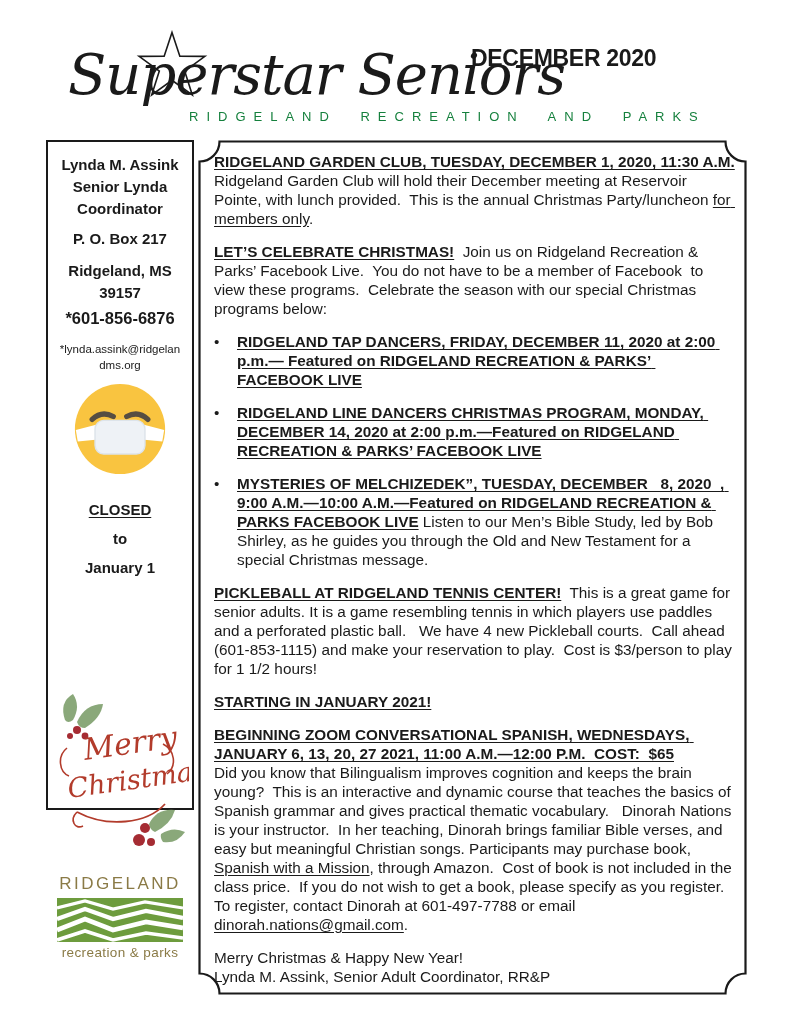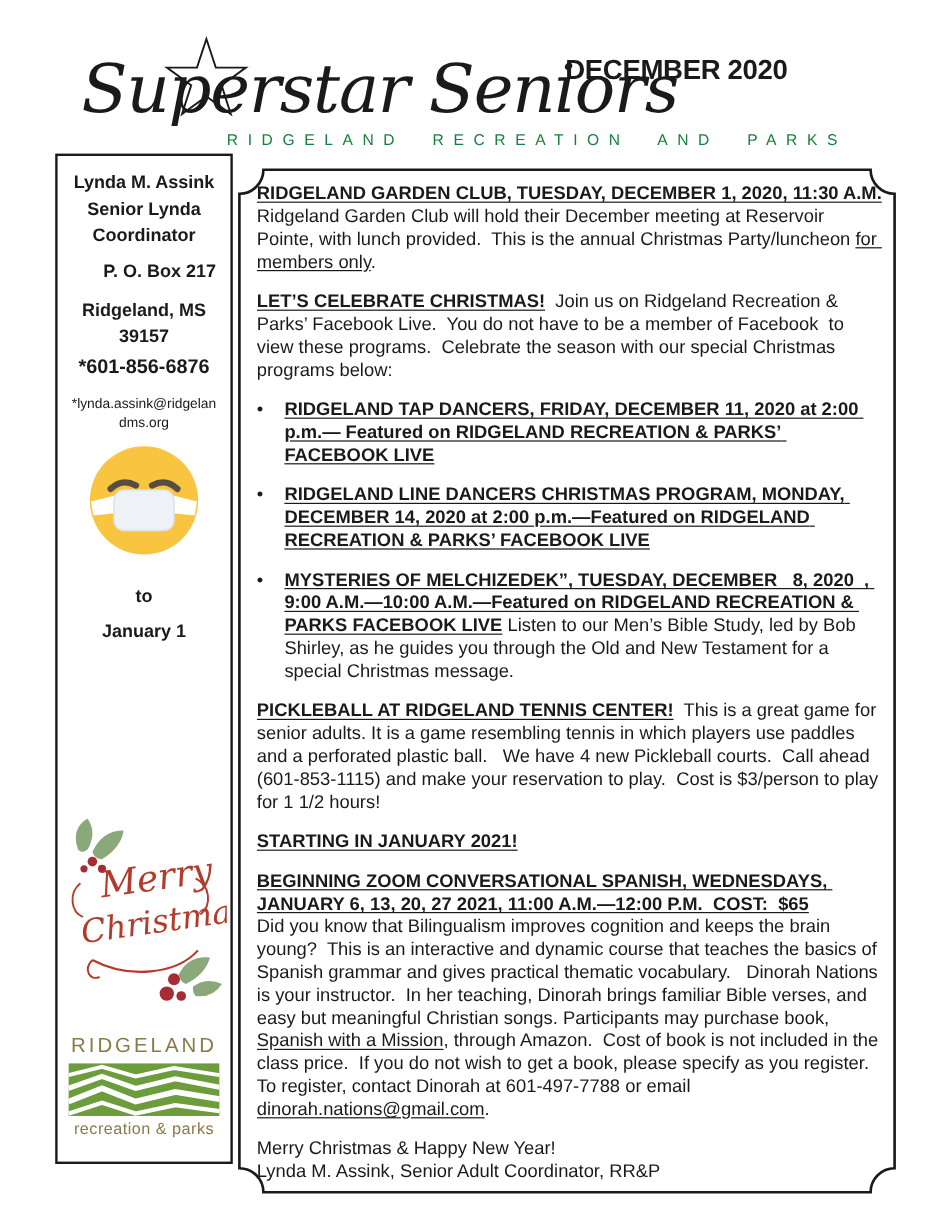--- a/index.html
+++ b/index.html
@@ -7,25 +7,25 @@
         font-family:"Liberation Sans", sans-serif;color:#1a1a1a;}
 
   
   .issue-date{position:absolute;left:471px;top:45px;font-size:23px;font-weight:bold;letter-spacing:-0.3px;white-space:nowrap;}
   .star{position:absolute;left:136px;top:30px;z-index:1;}
   .nl-title{position:absolute;left:68px;top:42px;z-index:2;font-family:"DejaVu Serif", serif;
             font-style:italic;font-size:56px;letter-spacing:-1px;white-space:nowrap;}
   .nl-subtitle{position:absolute;left:189px;top:109px;font-size:13px;letter-spacing:8px;word-spacing:12px;white-space:nowrap;color:#15803d;}
 
   
-  .sidebar{position:absolute;left:46px;top:128px;width:148px;height:842px;background:#fff;
+  .sidebar{position:absolute;left:46px;top:140px;width:148px;height:670px;background:#fff;
            border:2px solid #1a1a1a;box-sizing:border-box;}
   .sb{position:absolute;left:0;width:100%;text-align:center;}
   .sb-contact{top:12px;font-weight:bold;font-size:15px;line-height:22px;}
-  .sb-pobox{top:88px;font-weight:bold;font-size:15px;padding-left:13px;}
+  .sb-pobox{top:88px;font-weight:bold;font-size:15px;}
   .sb-city{top:118px;font-weight:bold;font-size:15px;line-height:22px;}
   .sb-phone{top:167px;font-weight:bold;font-size:16.5px;}
   .sb-email{top:199px;font-size:11.5px;line-height:16px;padding:0 9px;box-sizing:border-box;word-break:break-all;}
   .sb-mask{top:239px;}
   .sb-mask svg{display:block;margin:0 auto;}
   .sb-closed{top:353px;font-weight:bold;font-size:15px;line-height:29px;}
   .sb-merry{top:544px;}
   .sb-merry svg{display:block;margin:0 auto;}
   .sb-logo{top:732px;}
   .logo-name{font-size:17px;letter-spacing:2.5px;color:var(--logo-olive);white-space:nowrap;}
@@ -78,20 +78,21 @@
         <circle cx="50" cy="50" r="47" style="fill:var(--emoji-yellow)"></circle>
         <path d="M21,40 Q31,30.5 43,37" stroke="#564e42" stroke-width="5.5" fill="none" stroke-linecap="round"></path>
         <path d="M57,37 Q69,30.5 79,40" stroke="#564e42" stroke-width="5.5" fill="none" stroke-linecap="round"></path>
         <path d="M4,51 L27,45 L27,61 L6,63 Z" fill="#ffffff"></path>
         <path d="M96,51 L73,45 L73,61 L94,63 Z" fill="#ffffff"></path>
         <rect x="24" y="41" width="52" height="35" rx="9" style="fill:var(--mask-white)" stroke="#dde4ea" stroke-width="1.5"></rect>
       </svg>
     </div>
 
     <div class="sb sb-closed">
+      <div><span class="u">CLOSED</span></div>
       <div>to</div>
       <div>January 1</div>
     </div>
 
     <div class="sb sb-merry">
       <svg width="138" height="162" viewBox="0 0 138 162" font-family="DejaVu Serif, serif" font-style="italic">
 
         <g>
           <path d="M14,34 Q8,16 22,8 Q30,20 22,34 Q17,38 14,34 Z" style="fill:var(--holly-green)"></path>
           <path d="M26,36 Q34,18 52,18 Q50,32 34,42 Q28,42 26,36 Z" style="fill:var(--holly-green)"></path>

